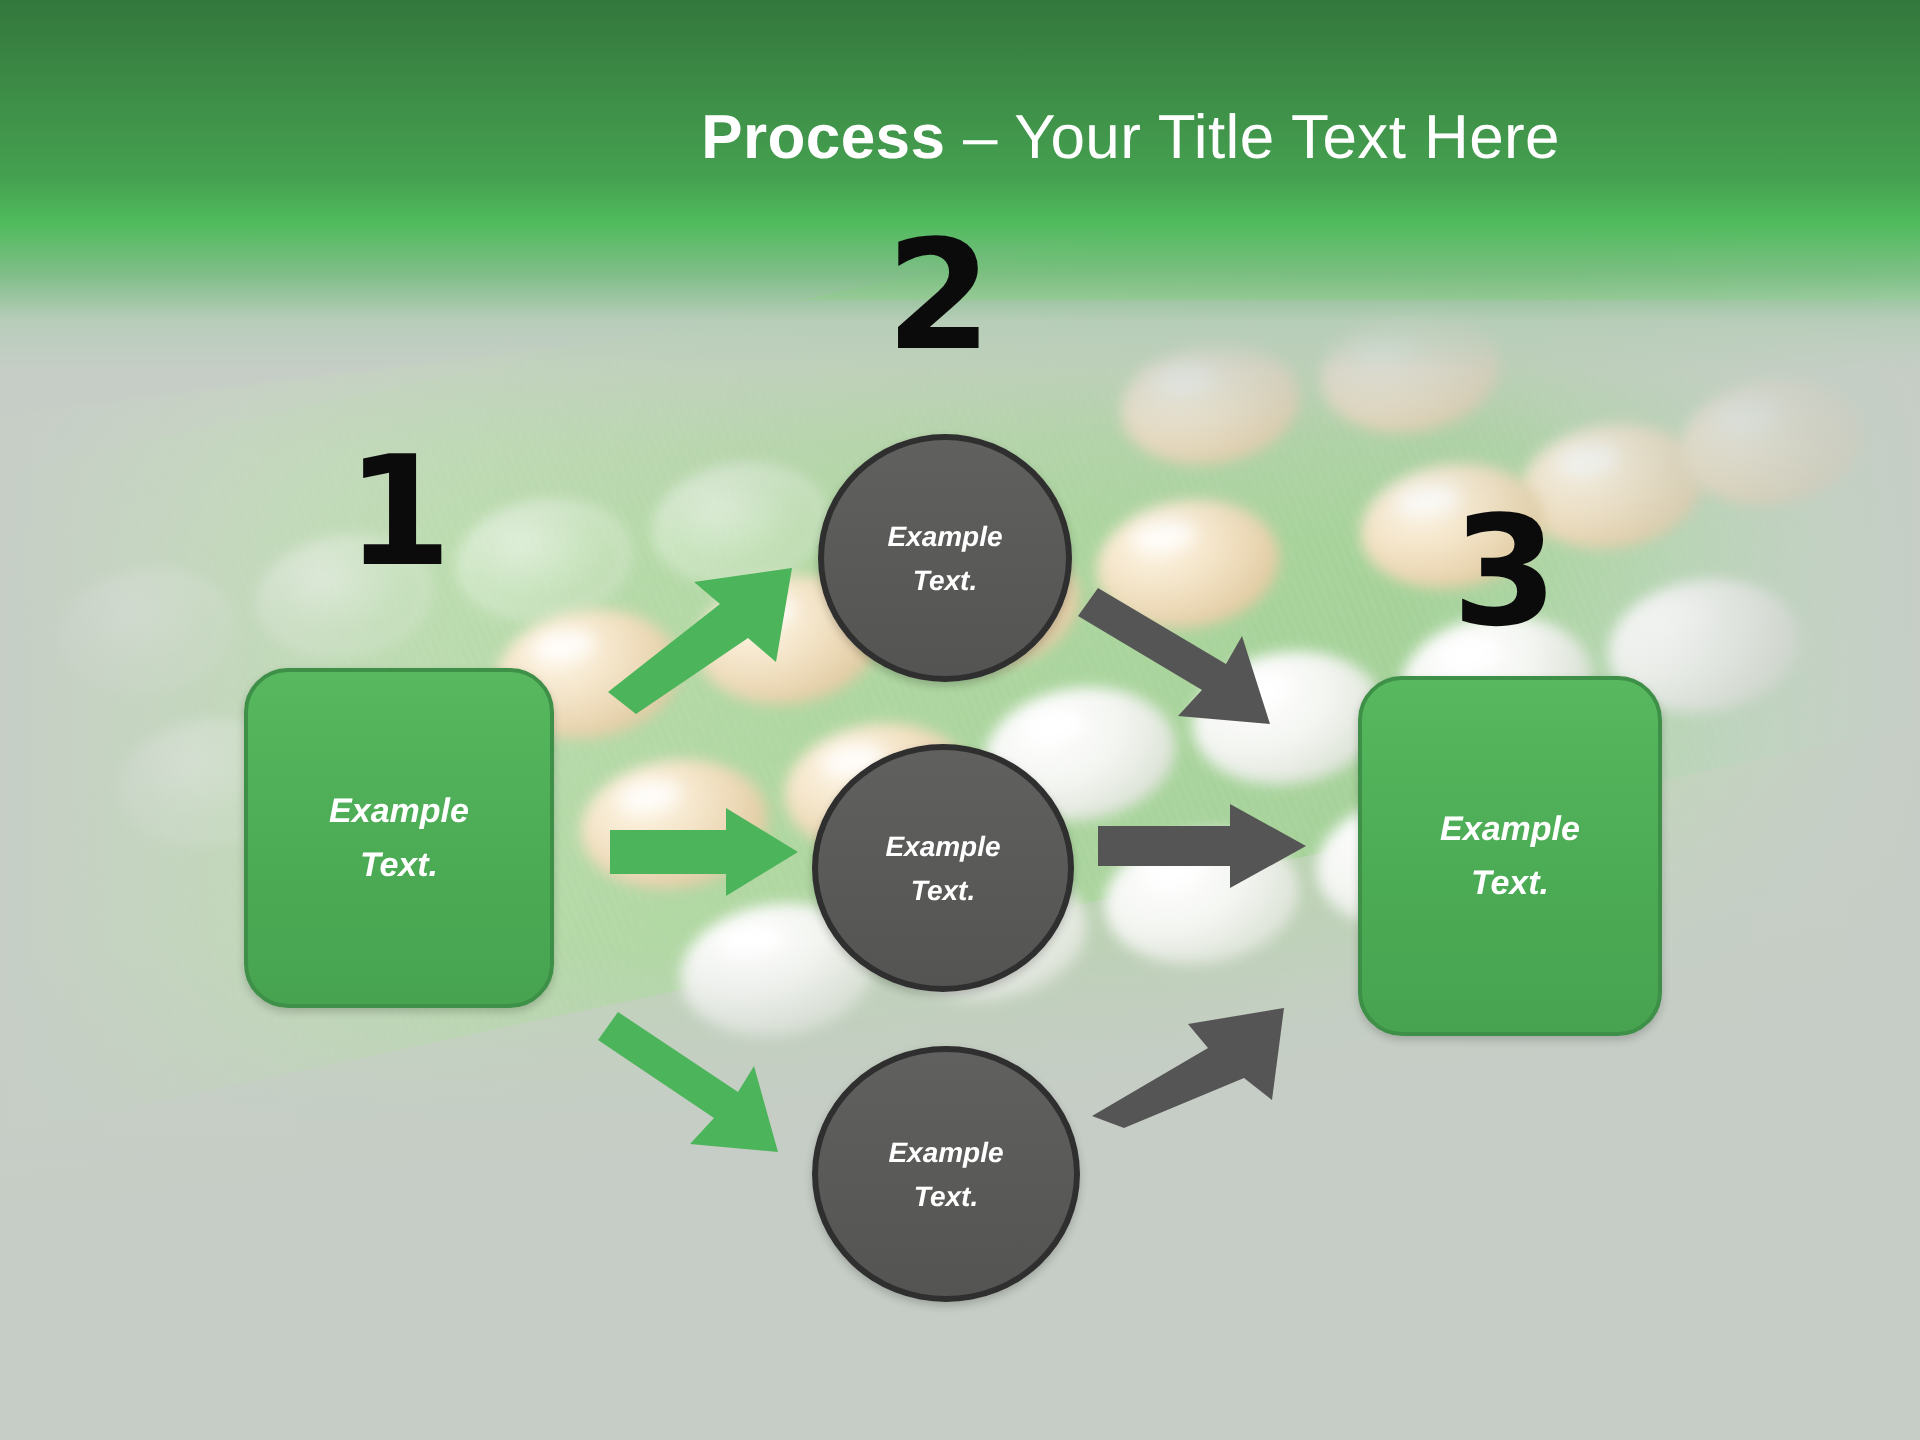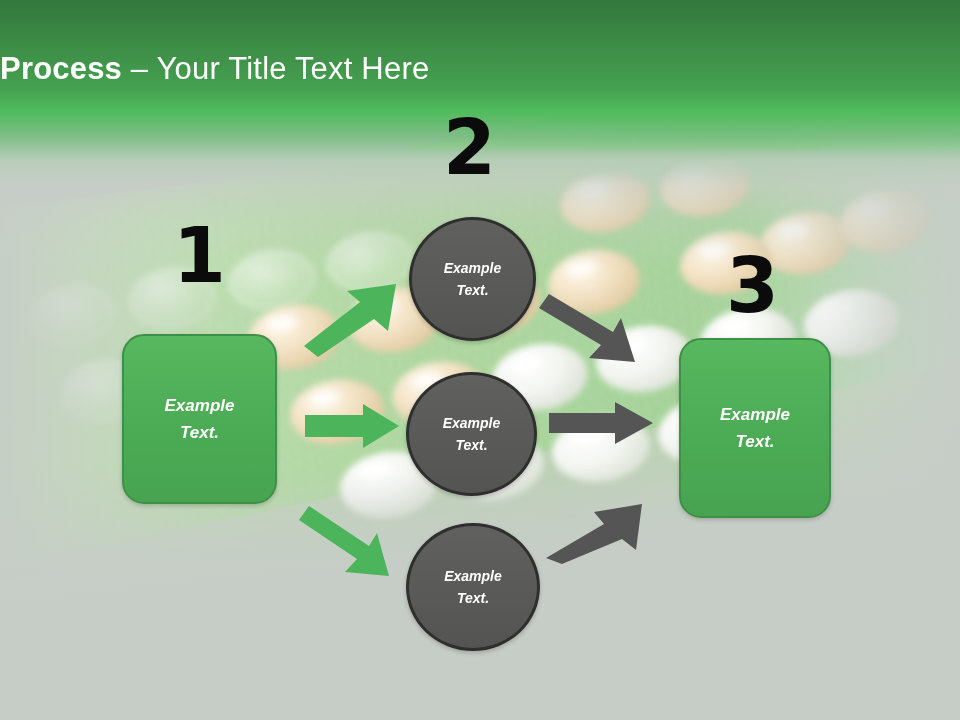--- a/index.html
+++ b/index.html
@@ -98,21 +98,21 @@
       #3c8a45 22%,
       #45a150 48%,
       #4fbb5c 60%,
       rgba(112,186,122,.82) 74%,
       rgba(168,205,172,.45) 87%,
       rgba(198,205,198,0) 100%);
   }
   .title {
     position:absolute; left:0; top:51px;
     width:780px;
-    text-align:left;
+    text-align:right;
     color:#ffffff;
     font-size:31px;
     letter-spacing:.2px;
     white-space:nowrap;
   }
   .title .strong { font-weight:bold; }
   .title .rest { font-weight:normal; }
 
   
   .step-num {

